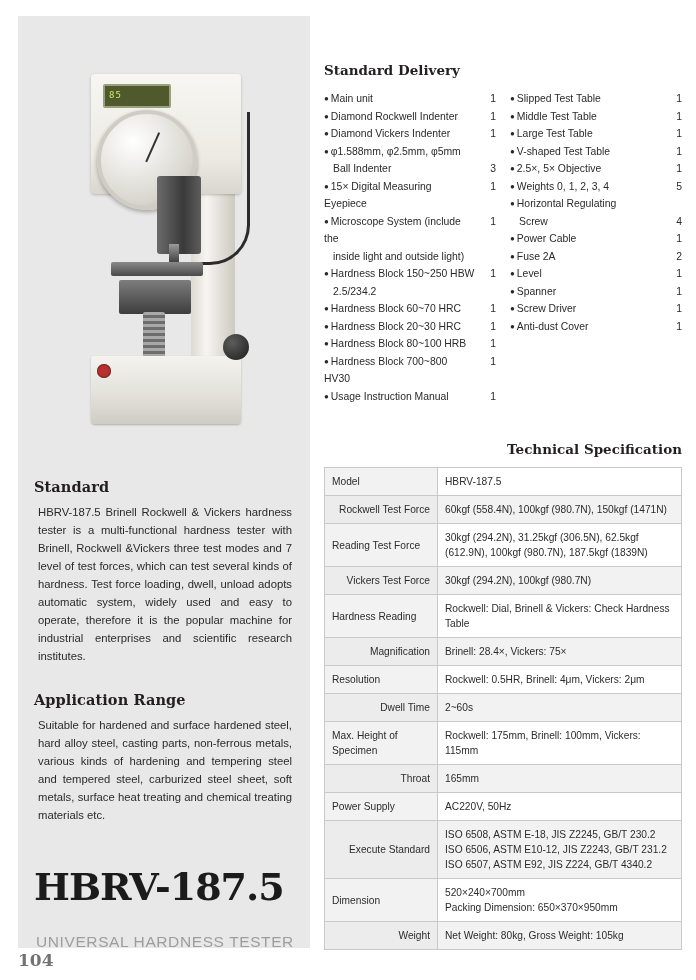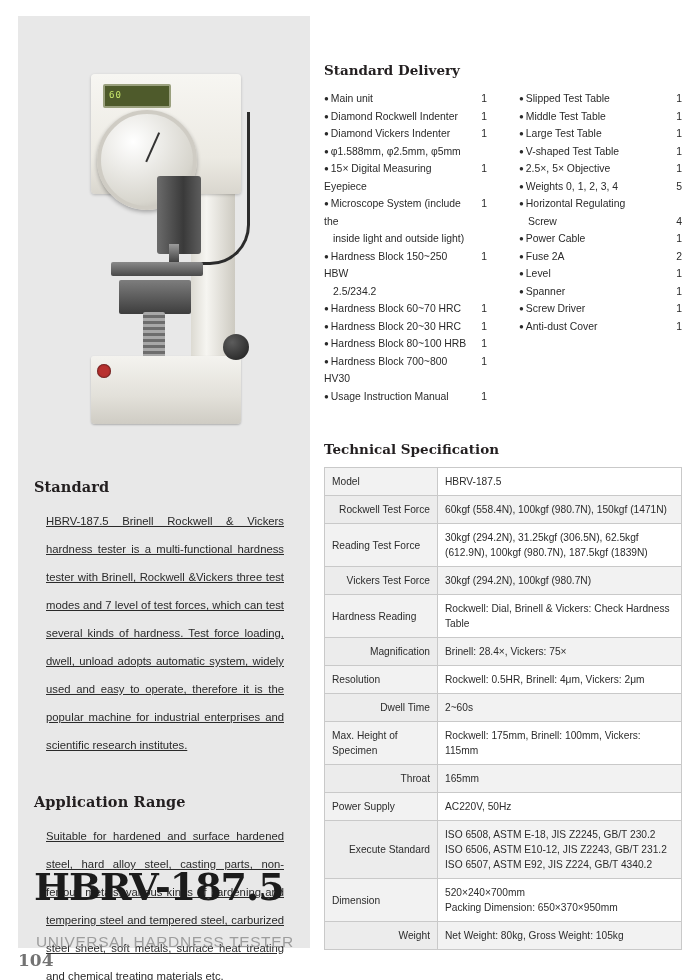--- a/index.html
+++ b/index.html
@@ -115,26 +115,25 @@
   }
   h2.sec-title {
     margin: 0 0 8px 0;
     font-family: "DejaVu Serif", serif;
     font-weight: bold;
     font-size: 14.5px;
     color: #231f20;
     letter-spacing: .1px;
   }
   p.body-text {
-    margin: 12px;
+    margin: 4px;
     font-size: 11.3px;
-    line-height: 28px;
+    line-height: 18px;
     color: #2a2a2a;
     text-align: justify;
-    text-decoration: underline;
   }
   .spacer-block { height: 22px; }
 
   .big-model {
     position: absolute;
     left: 16px;
     top: 848px;
     font-family: "DejaVu Serif", serif;
     font-weight: bold;
     font-size: 38px;
@@ -169,41 +168,42 @@
   .head-title {
     font-family: "DejaVu Serif", serif;
     font-weight: bold;
     font-size: 13.5px;
     color: #231f20;
     margin-bottom: 12px;
   }
 
   .delivery-wrap {
     display: flex;
-    gap: 32px;
+    gap: 14px;
   }
   .delivery-col { width: 172px; }
   .d-row {
     display: flex;
     align-items: flex-start;
     font-size: 10.4px;
     line-height: 17.5px;
     color: #2a2a2a;
   }
   .d-label { flex: 1 1 auto; padding-right: 6px; }
   .d-label .bullet { margin-right: 2px; font-size: 8px; vertical-align: 1px; }
   .d-qty { flex: 0 0 14px; text-align: right; }
   .d-cont { padding-left: 9px; }
 
   .spec-title {
     font-family: "DejaVu Serif", serif;
     font-weight: bold;
     font-size: 13.5px;
     color: #231f20;
     margin: 36px 0 10px 0;
+    text-align: right;
   }
   table.spec {
     border-collapse: collapse;
     width: 358px;
     font-size: 10.2px;
     color: #2c2c2c;
   }
   table.spec td {
     border: 1px solid #c9c9c9;
     padding: 6px 7px;
@@ -218,21 +218,21 @@
 <body>
 
 <div class="left-col">
 
   <div class="product-photo">
     <div class="machine">
       <div class="m-column"></div>
       <div class="m-cable"></div>
       <div class="m-head">
         <div class="m-display">
-          <span>60</span>
+          <span>85</span>
         </div>
         <div class="m-dial"></div>
       </div>
       <div class="m-arm"></div>
       <div class="m-indenter"></div>
       <div class="m-anvil"></div>
       <div class="m-stage"></div>
       <div class="m-screw"></div>
       <div class="m-base"></div>
       <div class="m-knob"></div>
@@ -269,20 +269,24 @@
         </div>
         <div class="d-row">
           <div class="d-label"><span class="bullet">●</span>Diamond Vickers Indenter</div>
           <div class="d-qty">1</div>
         </div>
         <div class="d-row">
           <div class="d-label"><span class="bullet">●</span>φ1.588mm, φ2.5mm, φ5mm</div>
           <div class="d-qty"></div>
         </div>
         <div class="d-row">
+          <div class="d-label d-cont">Ball Indenter</div>
+          <div class="d-qty">3</div>
+        </div>
+        <div class="d-row">
           <div class="d-label"><span class="bullet">●</span>15× Digital Measuring Eyepiece</div>
           <div class="d-qty">1</div>
         </div>
         <div class="d-row">
           <div class="d-label"><span class="bullet">●</span>Microscope System (include the</div>
           <div class="d-qty">1</div>
         </div>
         <div class="d-row">
           <div class="d-label d-cont">inside light and outside light)</div>
           <div class="d-qty"></div>

